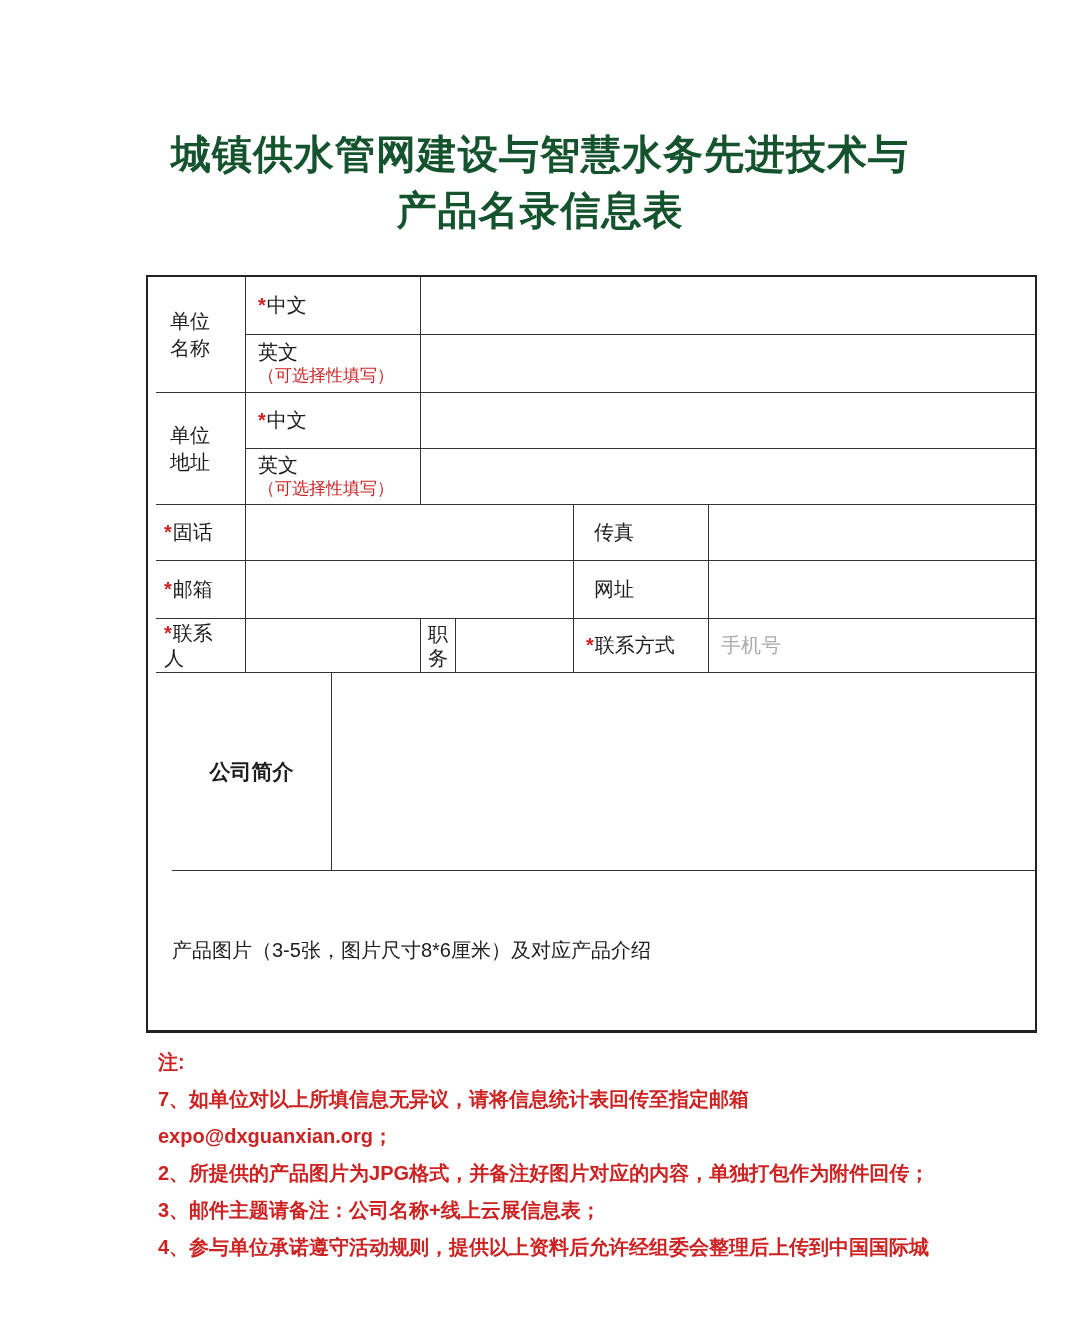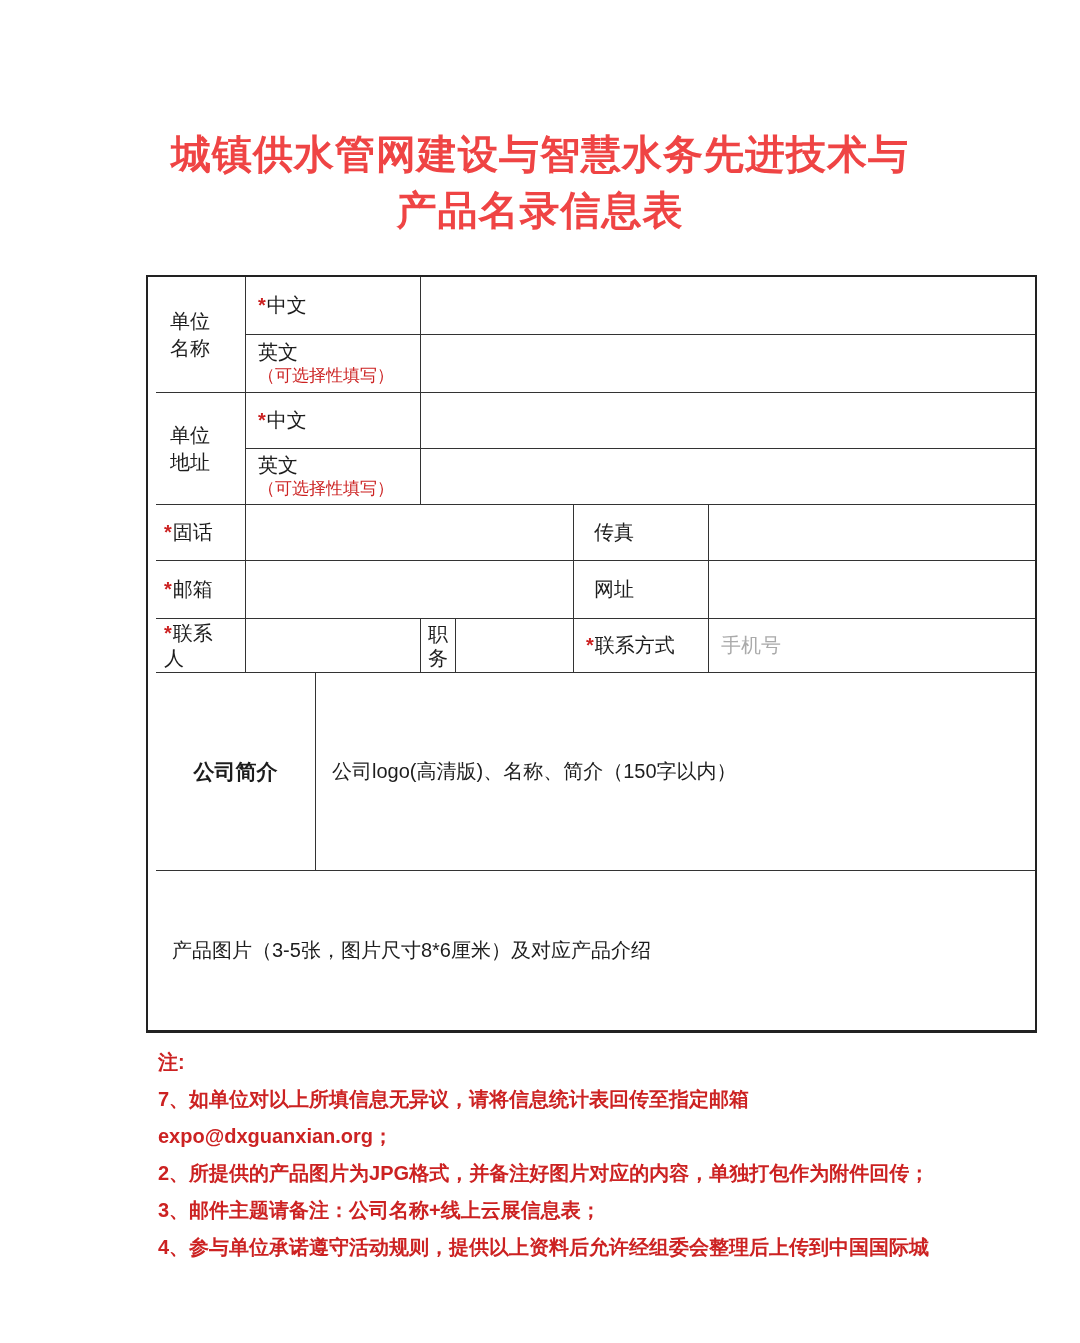--- a/index.html
+++ b/index.html
@@ -11,21 +11,21 @@
   }
   *{margin:0;padding:0;box-sizing:border-box;}
   html,body{background:#ffffff;}
   body{font-family:"Liberation Sans","DejaVu Sans",sans-serif;color:var(--ink);}
   .sheet{position:relative;width:1080px;height:1343px;background:#ffffff;overflow:hidden;}
 
   
   .doc-title{
     position:absolute;top:126px;left:0;width:100%;
     text-align:center;font-size:40px;font-weight:bold;
-    line-height:56px;color:#ef4444;letter-spacing:1px;
+    line-height:56px;color:#14532d;letter-spacing:1px;
   }
 
   
   .form-table{
     position:absolute;left:146px;top:275px;width:891px;height:758px;
     border:2px solid var(--edge);border-bottom-width:3px;
     display:flex;flex-direction:column;font-size:20px;padding-left:8px;
   }
   .sec{display:flex;border-bottom:1px solid var(--line);}
   .sec.last{border-bottom:none;}
@@ -172,26 +172,23 @@
       <div class="cell c-w118 br"></div>
       <div class="cell c-w135 br" style="padding-left:12px;">
         <span class="req">*</span>
         <span>联系方式</span>
       </div>
       <div class="cell c-blank">
         <input class="mobile-input" type="text" placeholder="手机号" style="">
       </div>
     </div>
 
-    <div class="sec" style="height:198px;">
+    <div class="sec" style="height:198px;margin-left:16px;">
       <div class="cell c-biglabel br">
         <span>公司简介</span>
-      </div>
-      <div class="cell c-bigcontent">
-        <span>公司logo(高清版)、名称、简介（150字以内）</span>
       </div>
     </div>
 
     <div class="sec last" style="flex:1;">
       <div class="cell c-bigcontent">
         <span>产品图片（3-5张，图片尺寸8*6厘米）及对应产品介绍</span>
       </div>
     </div>
 
   </div>

